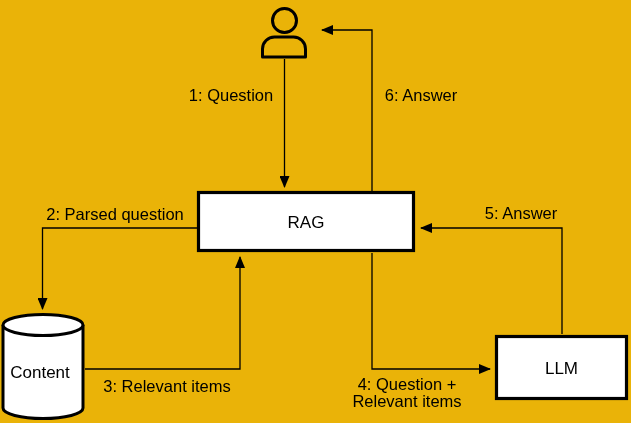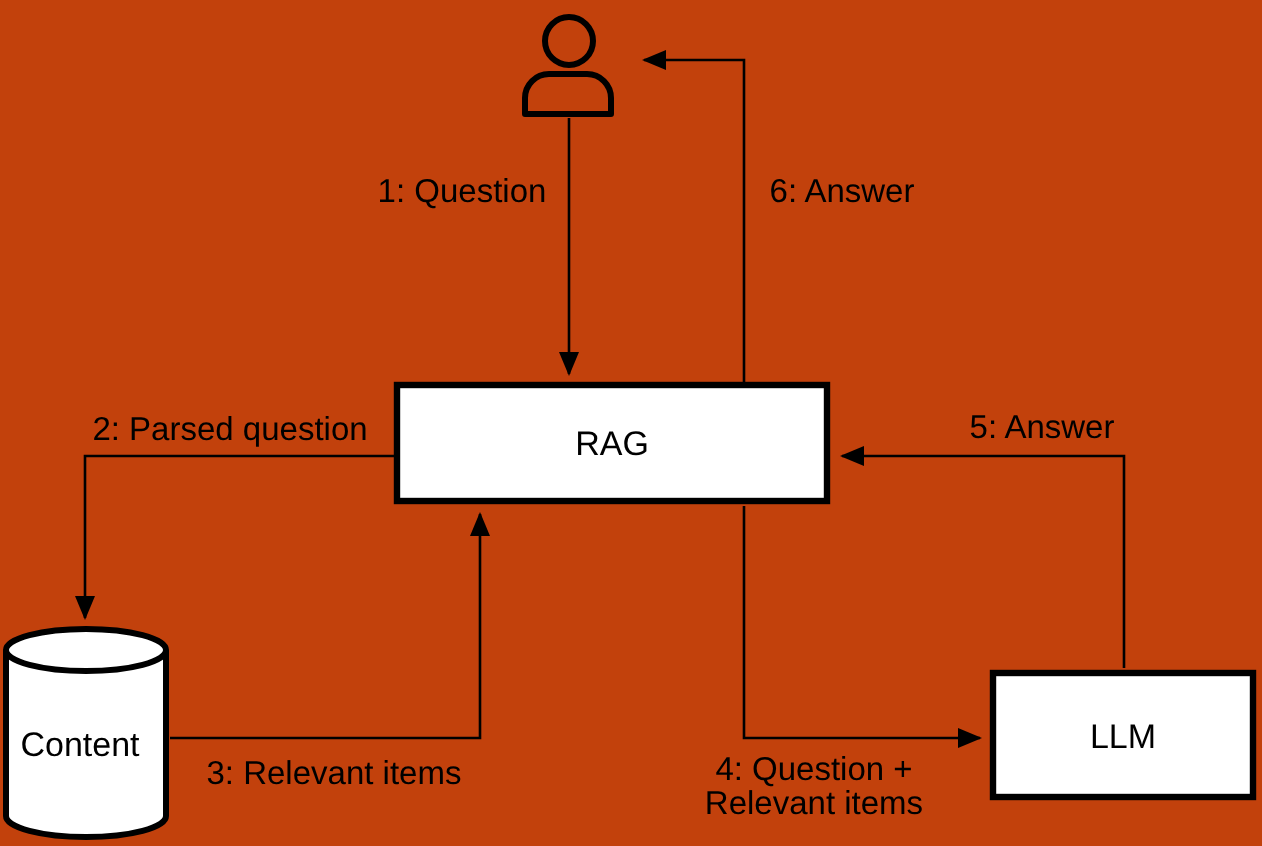--- a/index.html
+++ b/index.html
@@ -4,21 +4,21 @@
 <style>
   html, body {
     margin: 0;
     padding: 0;
     background: #ffffff;
   }
   .stage {
     position: relative;
     width: 631px;
     height: 423px;
-    background: #c2410c;
+    background: #eab308;
     overflow: hidden;
   }
   svg {
     display: block;
   }
   .node-box {
     fill: #ffffff;
     stroke: #000000;
     stroke-width: 3.2;
   }

